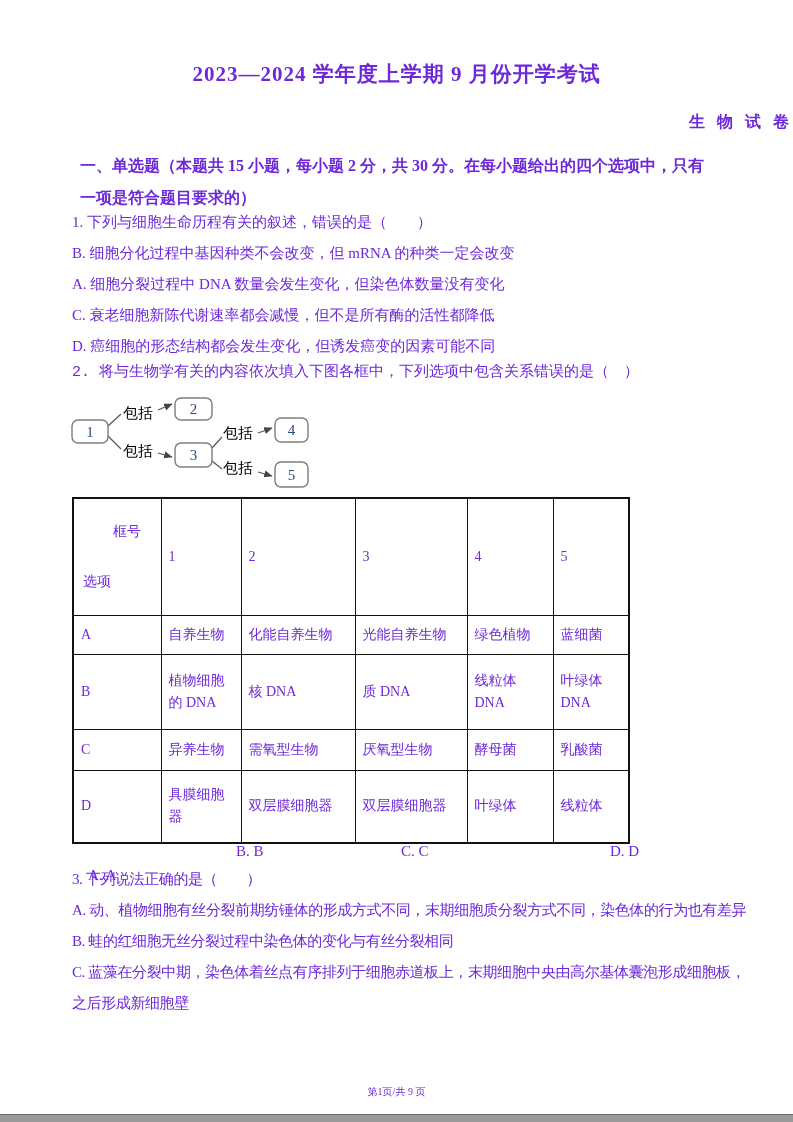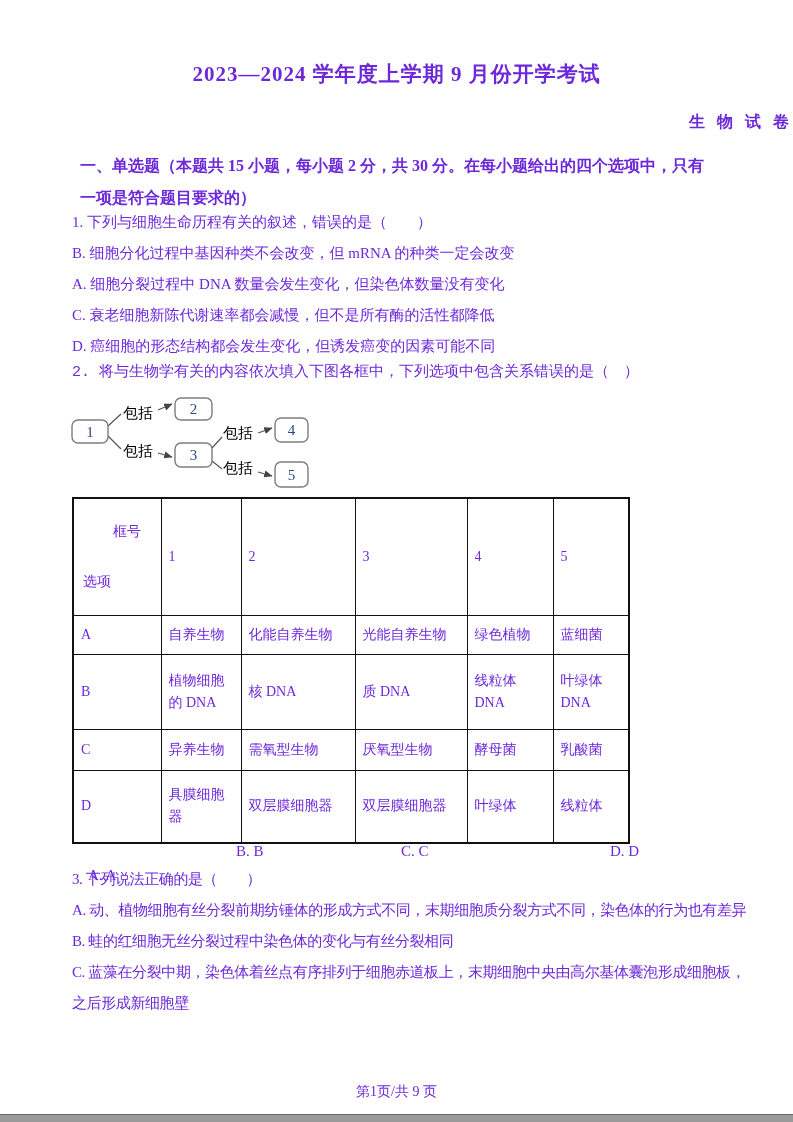--- a/index.html
+++ b/index.html
@@ -54,21 +54,21 @@
 
   .answers{position:absolute;top:836px;left:72px;width:660px;height:31px;}
   .answers span{position:absolute;top:0;font-size:15px;line-height:31px;white-space:pre;}
   .ans-a{left:16px;margin-top:24px;}
   .ans-b{left:164px;}
   .ans-c{left:329px;}
   .ans-d{left:506px;margin-left:32px;}
 
   .footer{
     position:absolute;top:1082px;left:0;width:100%;
-    text-align:center;font-size:14px;line-height:20px;margin:0;
+    text-align:center;font-size:10px;line-height:20px;margin:0;
   }
   .bottom-bar{
     position:absolute;left:0;top:1114px;width:100%;height:8px;
     background:#9a9a9a;border-top:1px solid #6a6a6a;
   }
 </style>
 </head>
 <body>
 
 <div class="page">

